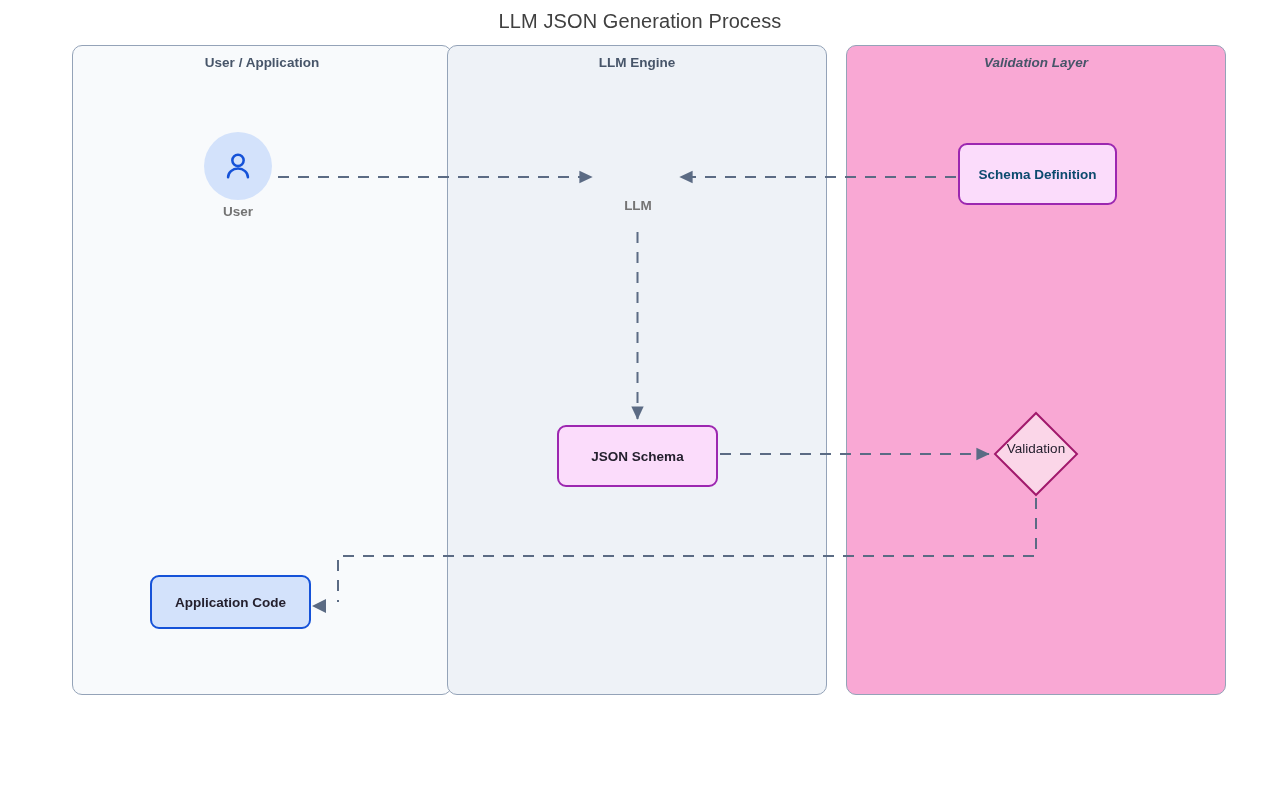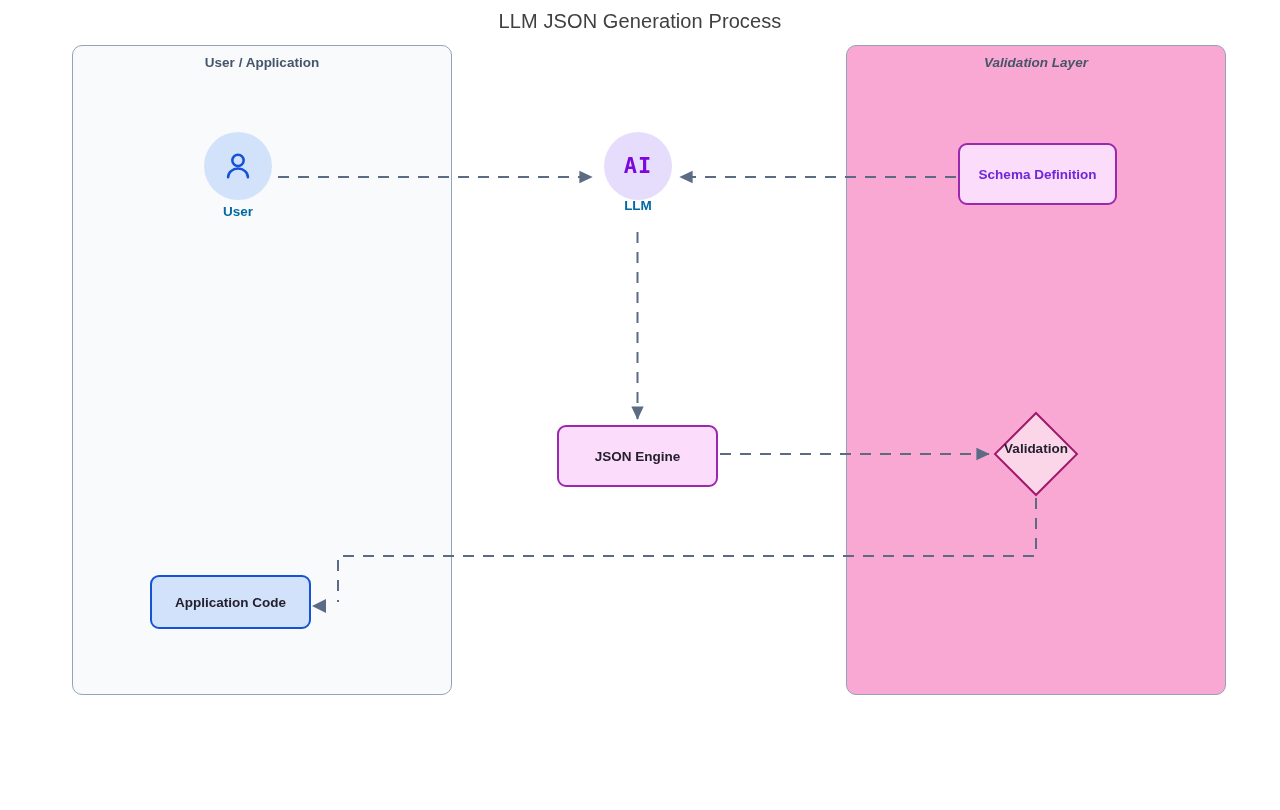--- a/index.html
+++ b/index.html
@@ -89,21 +89,21 @@
     left: 604px;
     top: 132px;
     background: #e6dcfc;
   }
   .node-caption {
     position: absolute;
     width: 160px;
     text-align: center;
     font-size: 13.5px;
     font-weight: bold;
-    color: #0369a1;
+    color: #737373;
   }
   .cap-user { left: 158px; top: 204px; }
   .cap-llm  { left: 558px; top: 198px; }
 
   .ai-text {
     font-family: "DejaVu Sans Mono", monospace;
     font-size: 22px;
     font-weight: bold;
     color: #7c08e0;
     letter-spacing: 1px;
@@ -122,21 +122,21 @@
     font-weight: bold;
     text-align: center;
   }
   .node-schema {
     left: 958px;
     top: 143px;
     width: 159px;
     height: 62px;
     background: #fbdcfb;
     border: 2.4px solid #9c27b0;
-    color: #6d28d9;
+    color: #0c4a6e;
   }
   .node-json {
     left: 557px;
     top: 425px;
     width: 161px;
     height: 62px;
     background: #fbdcfb;
     border: 2.4px solid #9c27b0;
     color: #24202e;
   }
@@ -169,21 +169,21 @@
     transform: rotate(45deg);
     box-sizing: border-box;
   }
   .diamond-label {
     position: absolute;
     left: -37px;
     top: 31px;
     width: 160px;
     text-align: center;
     font-size: 13.5px;
-    font-weight: bold;
+    font-weight: normal;
     color: #24202e;
     line-height: 1;
   }
 
   
   .footer-caption {
     position: absolute;
     left: 0;
     top: 721px;
     width: 1280px;
@@ -194,20 +194,23 @@
 </style>
 </head>
 <body>
 
 <div id="stage">
 
   <div class="diagram-title">LLM JSON Generation Process</div>
 
   <div class="lane lane-user">
     <div class="lane-title">User / Application</div>
+  </div>
+  <div class="lane lane-llm">
+    <div class="lane-title">LLM Engine</div>
   </div>
   <div class="lane lane-validation">
     <div class="lane-title">Validation Layer</div>
   </div>
 
   <svg id="connectors" viewBox="0 0 1280 810" width="1280" height="810">
     <defs>
       <marker id="arrowR" viewBox="0 0 10 10" refX="9" refY="5" markerWidth="7" markerHeight="7" orient="auto-start-reverse">
         <path d="M 0 0.6 L 9.5 5 L 0 9.4 z" fill="#5b6b84"></path>
       </marker>
@@ -230,28 +233,25 @@
   </svg>
 
   <div class="circle-node node-user-circle">
     <svg width="34" height="34" viewBox="0 0 24 24">
       <circle cx="12" cy="8" r="4" fill="none" stroke="#1552d8" stroke-width="1.8"></circle>
       <path d="M5 20 a7 6.2 0 0 1 14 0" fill="none" stroke="#1552d8" stroke-width="1.8" stroke-linecap="round"></path>
     </svg>
   </div>
   <div class="node-caption cap-user">User</div>
 
-  <div class="circle-node node-llm-circle">
-    <span class="ai-text">AI</span>
-  </div>
   <div class="node-caption cap-llm">LLM</div>
 
   <div class="rect-node node-schema">Schema Definition</div>
 
-  <div class="rect-node node-json">JSON Engine</div>
+  <div class="rect-node node-json">JSON Schema</div>
 
   <div class="diamond-wrap">
     <div class="diamond-shape"></div>
     <div class="diamond-label">Validation</div>
   </div>
 
   <div class="rect-node node-appcode">Application Code</div>
 
 
 </div>

